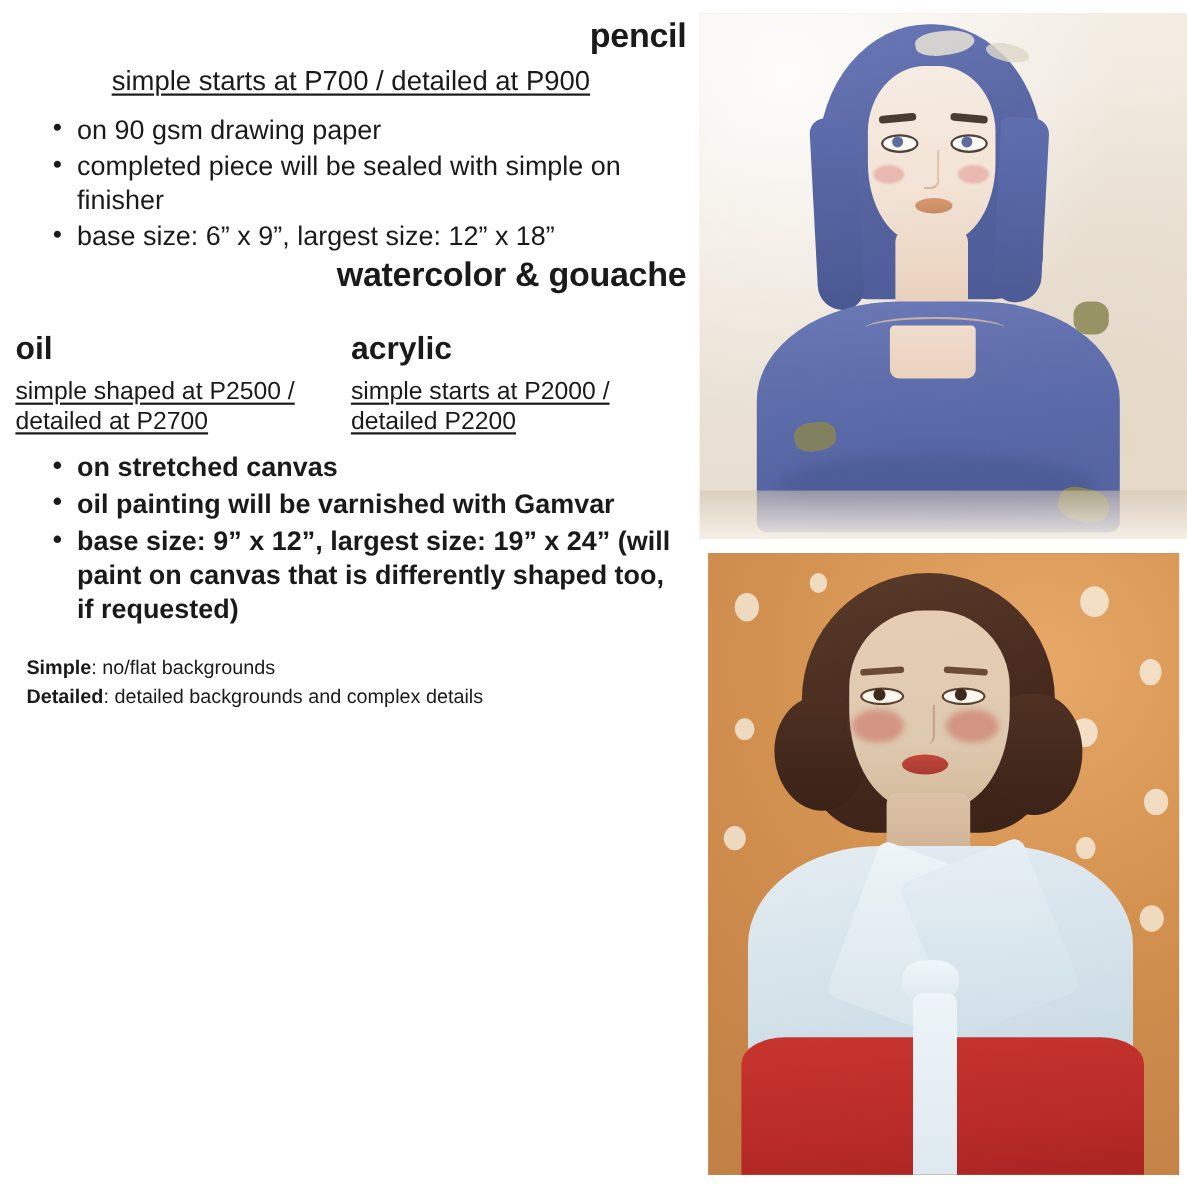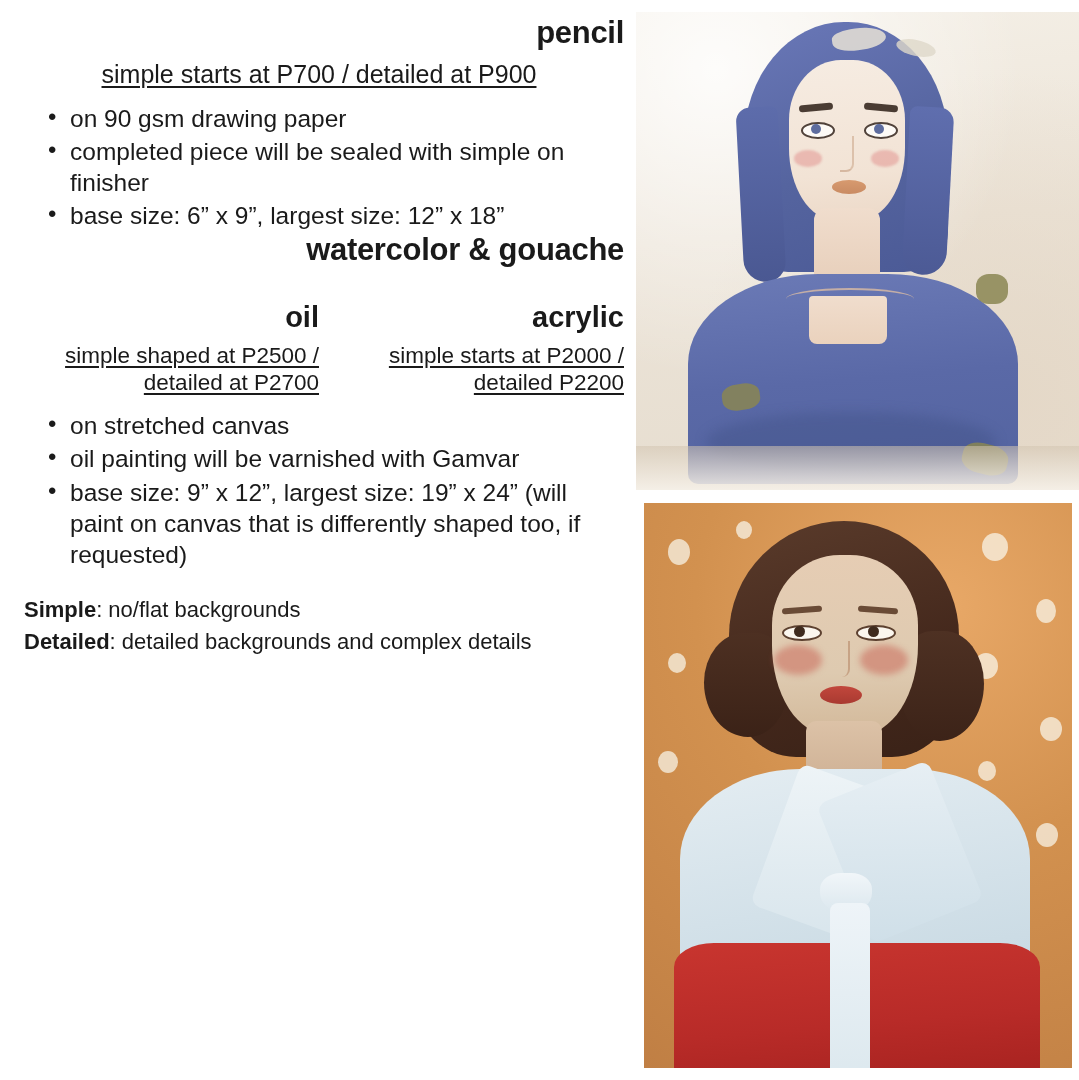--- a/index.html
+++ b/index.html
@@ -73,21 +73,21 @@
     top: -1px;
     font-size: 24px;
   }
 
   .two-col-titles {
     display: flex;
     margin-top: 34px;
   }
   .two-col-titles > div {
     flex: 1;
-    text-align: right;
+    text-align: left;
   }
   .two-col-titles h2 {
     font-size: 29px;
     font-weight: bold;
     margin: 0;
   }
   .two-col-titles .sub {
     font-size: 22.5px;
     line-height: 1.2;
     margin-top: 8px;
@@ -96,29 +96,29 @@
     text-decoration: underline;
     text-underline-offset: 3px;
   }
 
   .notes {
     margin-top: 26px;
     padding-left: 10px;
   }
   .notes p {
     margin: 0 0 3px 0;
-    font-size: 22px;
+    font-size: 18px;
     line-height: 1.3;
   }
   .notes b {
     font-weight: bold;
   }
 
   .sect-gap-1 { margin-top: 30px; }
-  .sect-gap-2 { margin-top: 18px; }
+  .sect-gap-2 { margin-top: 18px; font-weight: bold; }
 
   
   .art {
     position: absolute;
     overflow: hidden;
   }
   .art1 {
     left: 0;
     top: 12px;
     width: 443px;

